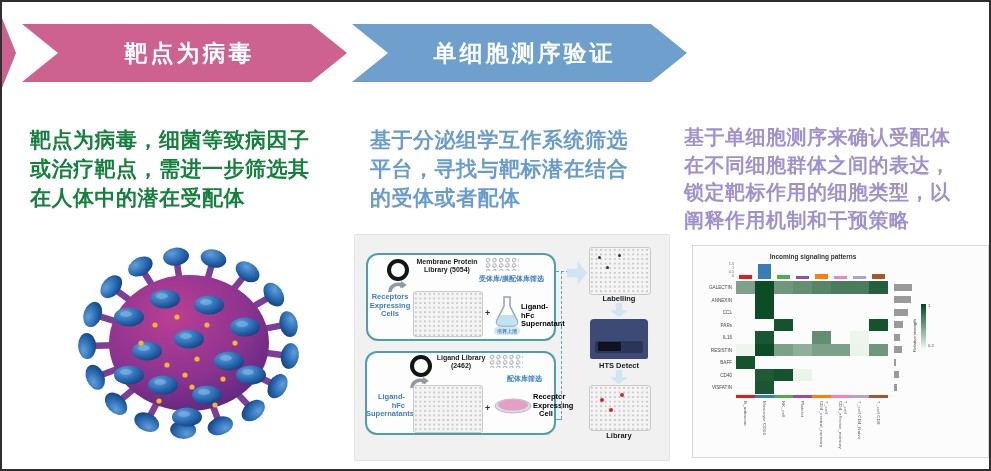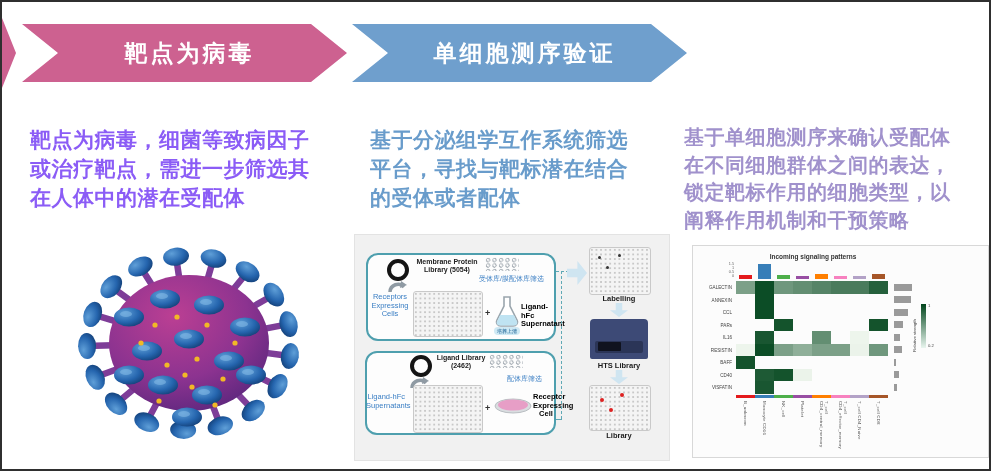--- a/index.html
+++ b/index.html
@@ -12,21 +12,21 @@
   .tail{position:absolute;left:0;top:16px;width:14px;height:70px;clip-path:polygon(0 0,100% 50%,0 100%);}
 
   
   .desc{position:absolute;font-weight:700;line-height:1.38;letter-spacing:.5px;}
 
   
   .scr-card{position:absolute;left:352px;top:232px;width:316px;height:227px;background:#f1f1f1;border:1px solid #e3e3e3;box-sizing:border-box;}
   .teal-box{position:absolute;background:#fdfdfd;border:2px solid #4E9FAE;border-radius:12px;box-sizing:border-box;}
   .tiny{font-size:7px;line-height:1.15;color:#222;}
   .tinyb{font-size:7.5px;line-height:1.15;font-weight:700;}
-  .bluelbl{color:#3B7FC4;font-weight:400;}
+  .bluelbl{color:#3B7FC4;font-weight:700;}
   .plate{position:absolute;background:#f4f4f4;border:1px solid #c9c9c9;border-radius:3px;
          background-image:radial-gradient(circle at 2px 2px,#c8c8c8 .9px,transparent 1.15px);background-size:4.6px 4.6px;}
   .dot{position:absolute;border-radius:50%;}
   .donut{position:absolute;width:14px;height:14px;border:4.5px solid #141414;border-radius:50%;box-sizing:content-box;}
   .mol{position:absolute;background-image:radial-gradient(circle at 3px 3px,transparent 1.1px,#aab1b8 1.3px 2.1px,transparent 2.3px);background-size:6.5px 5.5px;}
   .plus{position:absolute;font-size:9px;font-weight:700;color:#333;}
   .harrow{position:absolute;background:#cfe5f1;filter:drop-shadow(0 0 1px #7fb0cc);}
   .arrow-right{clip-path:polygon(0 32%,52% 32%,52% 0,100% 50%,52% 100%,52% 68%,0 68%);}
   .arrow-down{clip-path:polygon(32% 0,68% 0,68% 52%,100% 52%,50% 100%,0 52%,32% 52%);}
   .dash-v{position:absolute;border-left:1.5px dashed #5FA8B5;width:0;}
@@ -55,21 +55,21 @@
 
   <div class="tail" style="background:#CD6190;"></div>
 
   <div class="chevron" style="left: 20px; width: 325px; background: rgb(205, 97, 144);">
     <span class="lbl">靶点为病毒</span>
   </div>
   <div class="chevron" style="left: 350px; width: 335px; background: rgb(111, 159, 205);">
     <span class="lbl">单细胞测序验证</span>
   </div>
 
-  <div class="desc" style="left: 28px; top: 124px; width: 292px; font-size: 21px; color: #8b5cf6;">靶点为病毒，细菌等致病因子或治疗靶点，需进一步筛选其在人体中的潜在受配体</div>
+  <div class="desc" style="left: 28px; top: 124px; width: 292px; font-size: 21px; color: #15803d;">靶点为病毒，细菌等致病因子或治疗靶点，需进一步筛选其在人体中的潜在受配体</div>
   <div class="desc" style="left: 368px; top: 124px; width: 258px; font-size: 21px; color: rgb(105, 156, 203);">基于分泌组学互作系统筛选平台，寻找与靶标潜在结合的受体或者配体</div>
   <div class="desc" style="left: 682px; top: 122px; width: 268px; font-size: 20px; color: rgb(160, 145, 204);">基于单细胞测序来确认受配体在不同细胞群体之间的表达，锁定靶标作用的细胞类型，以阐释作用机制和干预策略</div>
 
   <div style="position:absolute;left:65px;top:245px;width:250px;height:205px;">
     <svg id="virus-svg" width="250" height="205" viewBox="0 0 250 205">
         <defs>
           <radialGradient id="vbody" cx="40%" cy="30%" r="85%">
             <stop offset="0%" stop-color="#bb3f93"></stop>
             <stop offset="55%" stop-color="#8c3390"></stop>
             <stop offset="100%" stop-color="#4e2378"></stop>
@@ -202,21 +202,21 @@
       <span class="dot" style="left:8px;top:8px;width:3px;height:3px;background:#333;"></span>
       <span class="dot" style="left:28px;top:6px;width:3px;height:3px;background:#333;"></span>
       <span class="dot" style="left:16px;top:18px;width:3px;height:3px;background:#333;"></span>
     </div>
     <div class="steplbl" style="left:234px;top:59px;width:60px;">Labelling</div>
     <div class="harrow arrow-down" style="left:255px;top:68px;width:18px;height:14px;"></div>
     <div class="instrument" style="left:235px;top:84px;width:58px;height:40px;">
       <span class="band"></span>
       <span class="tray"></span>
     </div>
-    <div class="steplbl" style="left:234px;top:126px;width:60px;">HTS Library</div>
+    <div class="steplbl" style="left:234px;top:126px;width:60px;">HTS Detect</div>
     <div class="harrow arrow-down" style="left:255px;top:135px;width:18px;height:14px;"></div>
     <div class="plate" style="left:234px;top:150px;width:60px;height:44px;">
       <span class="dot" style="left:10px;top:12px;width:4px;height:4px;background:#d22;"></span>
       <span class="dot" style="left:30px;top:7px;width:4px;height:4px;background:#d22;"></span>
       <span class="dot" style="left:19px;top:22px;width:4px;height:4px;background:#d22;"></span>
     </div>
     <div class="steplbl" style="left:234px;top:196px;width:60px;">Library</div>
   </div>
 
   <div class="hm-card">

